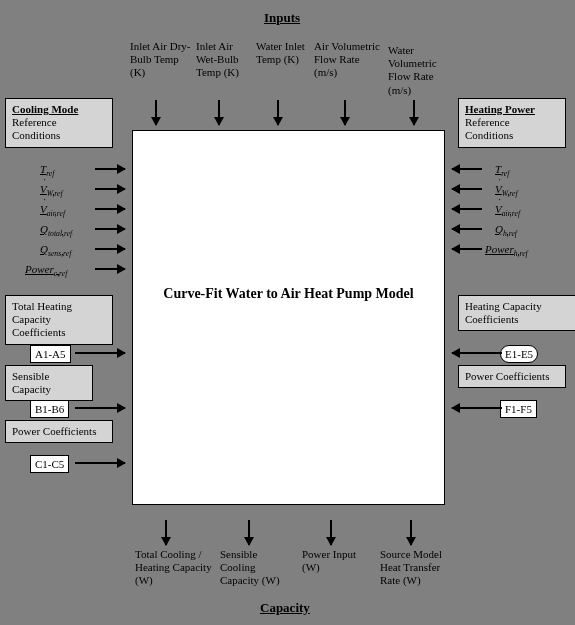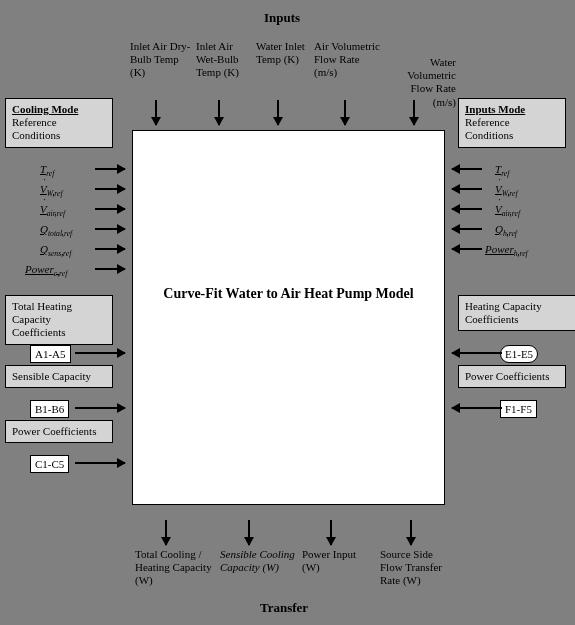--- a/index.html
+++ b/index.html
@@ -10,20 +10,21 @@
     height: 625px;
     background: #808080;
     font-family: "Times New Roman", serif;
     font-size: 11px;
     color: #000;
     position: relative;
     overflow: hidden;
   }
   .title {
     font-weight: bold;
+    text-decoration: underline;
     font-size: 13px;
   }
   .box {
     background: #d4d4d4;
     border: 1px solid #000;
     padding: 4px 6px;
     position: absolute;
     line-height: 1.2;
   }
   .white-box {
@@ -80,35 +81,35 @@
 </style>
 </head>
 <body>
 
 <div class="plain title" style="left:264px; top:10px;">Inputs</div>
 
 <div class="plain" style="left:130px; top:40px; width:63px;">Inlet Air Dry-Bulb Temp (K)</div>
 <div class="plain" style="left:196px; top:40px; width:58px;">Inlet Air Wet-Bulb Temp (K)</div>
 <div class="plain" style="left:256px; top:40px; width:50px;">Water Inlet Temp (K)</div>
 <div class="plain" style="left:314px; top:40px; width:66px;">Air Volumetric Flow Rate (m/s)</div>
-<div class="plain" style="left:388px; top:56px; width:68px;text-align:right;">Water Volumetric Flow Rate (m/s)</div>
+<div class="plain" style="left:388px; top:44px; width:68px;">Water Volumetric Flow Rate (m/s)</div>
 
 <div class="arrow down" style="left:155px; top:100px; height:25px;"></div>
 <div class="arrow down" style="left:218px; top:100px; height:25px;"></div>
 <div class="arrow down" style="left:277px; top:100px; height:25px;"></div>
 <div class="arrow down" style="left:344px; top:100px; height:25px;"></div>
 <div class="arrow down" style="left:413px; top:100px; height:25px;"></div>
 
 <div class="box" style="left:5px; top:98px; width:108px;">
   <span style="text-decoration:underline; font-weight:bold;">Cooling Mode</span><br>
   <span>Reference Conditions</span>
 </div>
 
 <div class="box" style="left:458px; top:98px; width:108px;">
-  <span style="text-decoration:underline; font-weight:bold;">Inputs Mode</span><br>
+  <span style="text-decoration:underline; font-weight:bold;">Heating Power</span><br>
   <span>Reference Conditions</span>
 </div>
 
 <div class="model" style="left:132px; top:130px; width:313px; height:375px;">
   <div style="position:absolute; top:155px; left:0; right:0; padding:0 30px;">Curve-Fit Water to Air Heat Pump Model</div>
 </div>
 
 <div class="plain sym" style="left:40px; top:163px;"><i>T</i><sub>ref</sub></div>
 <div class="plain sym" style="left:40px; top:183px;"><span style="position:relative;"><span style="position:absolute;top:-7px;left:2px;">˙</span>V</span><sub>W,ref</sub></div>
 <div class="plain sym" style="left:40px; top:203px;"><span style="position:relative;"><span style="position:absolute;top:-7px;left:2px;">˙</span>V</span><sub>air,ref</sub></div>
@@ -132,21 +133,21 @@
 <div class="arrow left" style="left:452px; top:168px; width:30px;"></div>
 <div class="arrow left" style="left:452px; top:188px; width:30px;"></div>
 <div class="arrow left" style="left:452px; top:208px; width:30px;"></div>
 <div class="arrow left" style="left:452px; top:228px; width:30px;"></div>
 <div class="arrow left" style="left:452px; top:248px; width:30px;"></div>
 
 <div class="box" style="left:5px; top:295px; width:108px;">Total Heating Capacity Coefficients</div>
 <div class="white-box" style="left:30px; top:345px;">A1-A5</div>
 <div class="arrow right" style="left:75px; top:352px; width:50px;"></div>
 
-<div class="box" style="left:5px; top:365px; width:108px;">Sensible Capacity</div>
+<div class="box" style="left:5px; top:365px; width:88px;">Sensible Capacity</div>
 <div class="white-box" style="left:30px; top:400px;">B1-B6</div>
 <div class="arrow right" style="left:75px; top:407px; width:50px;"></div>
 
 <div class="box" style="left:5px; top:420px; width:108px;">Power Coefficients</div>
 <div class="white-box" style="left:30px; top:455px;">C1-C5</div>
 <div class="arrow right" style="left:75px; top:462px; width:50px;"></div>
 
 <div class="box" style="left:458px; top:295px; width:124px;">Heating Capacity Coefficients</div>
 <div class="white-box" style="left:500px; top:345px;border-radius:9px;">E1-E5</div>
 <div class="arrow left" style="left:452px; top:352px; width:50px;"></div>
@@ -154,17 +155,17 @@
 <div class="box" style="left:458px; top:365px; width:108px;">Power Coefficients</div>
 <div class="white-box" style="left:500px; top:400px;font-family:Liberation Serif, serif;">F1-F5</div>
 <div class="arrow left" style="left:452px; top:407px; width:50px;"></div>
 
 <div class="arrow down" style="left:165px; top:520px; height:25px;"></div>
 <div class="arrow down" style="left:248px; top:520px; height:25px;"></div>
 <div class="arrow down" style="left:330px; top:520px; height:25px;"></div>
 <div class="arrow down" style="left:410px; top:520px; height:25px;"></div>
 
 <div class="plain" style="left:135px; top:548px; width:80px;">Total Cooling / Heating Capacity (W)</div>
-<div class="plain" style="left:220px; top:548px; width:75px;font-style:italic;">Sensible Cooling Capacity (W)</div>
+<div class="plain" style="left:220px; top:548px; width:75px;">Sensible Cooling Capacity (W)</div>
 <div class="plain" style="left:302px; top:548px; width:72px;">Power Input (W)</div>
-<div class="plain" style="left:380px; top:548px; width:78px;">Source Side Flow Transfer Rate (W)</div>
+<div class="plain" style="left:380px; top:548px; width:78px;">Source Model Heat Transfer Rate (W)</div>
 
-<div class="plain title" style="left:260px; top:600px;">Transfer</div>
+<div class="plain title" style="left:260px; top:600px;">Capacity</div>
 
 </body></html>

